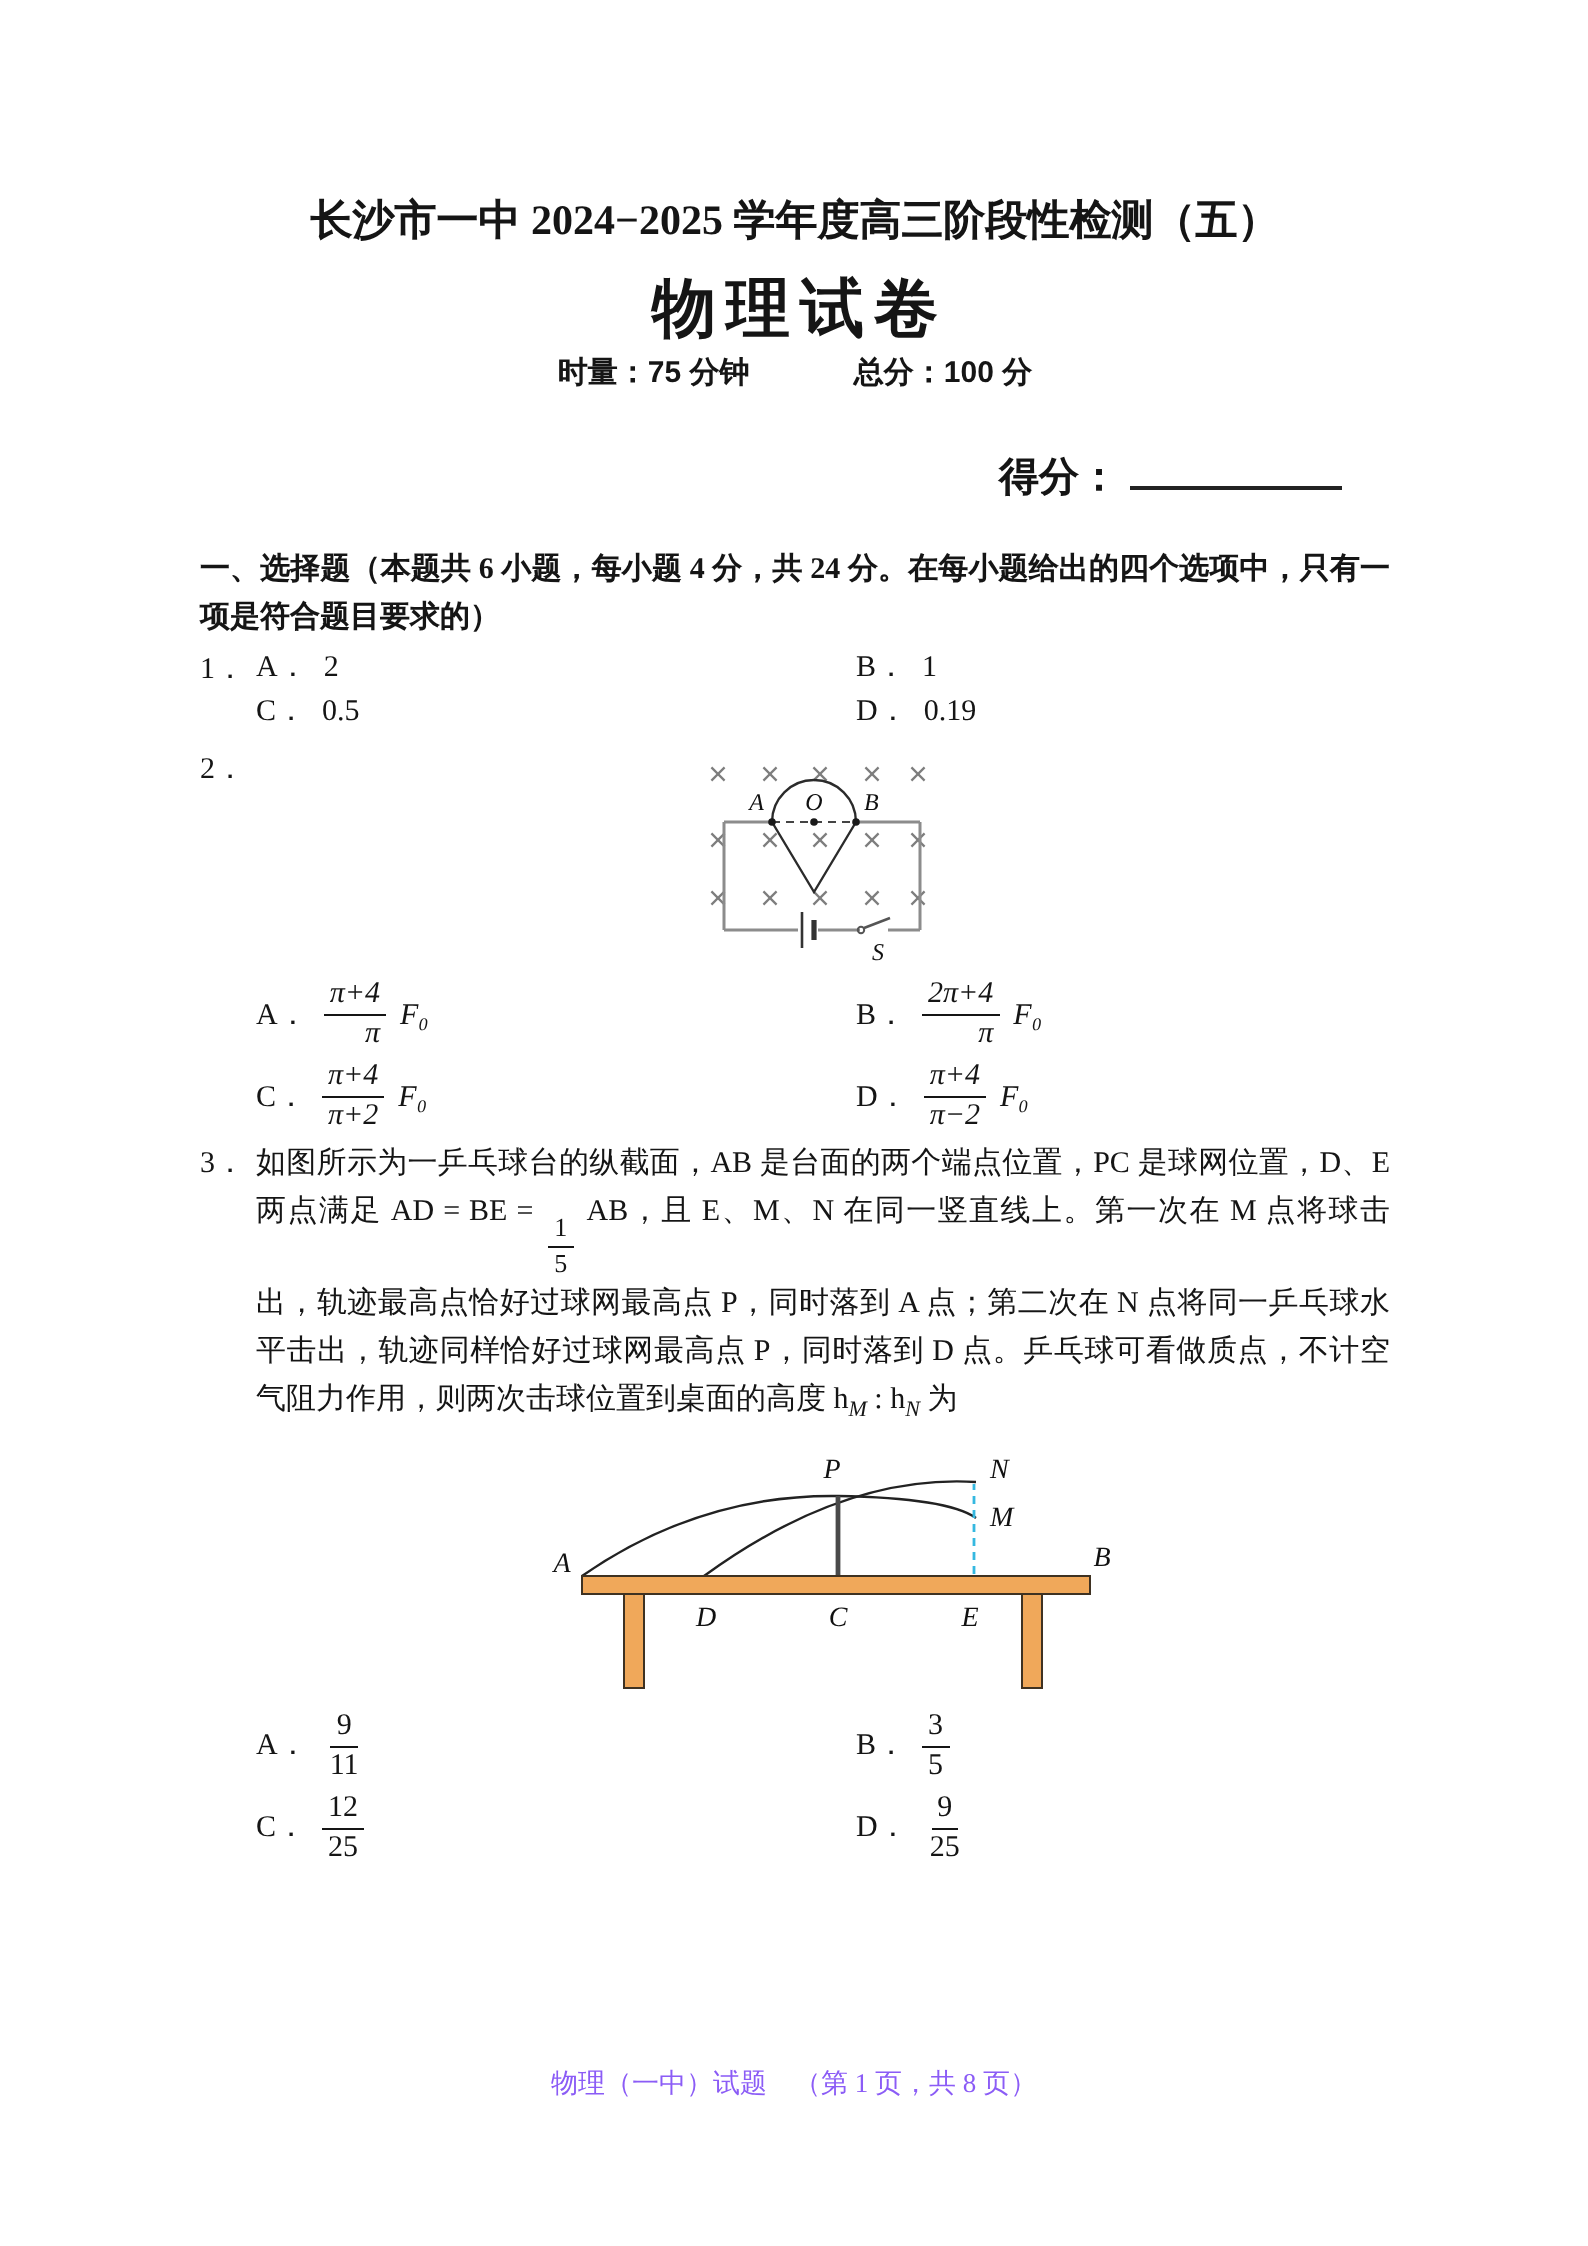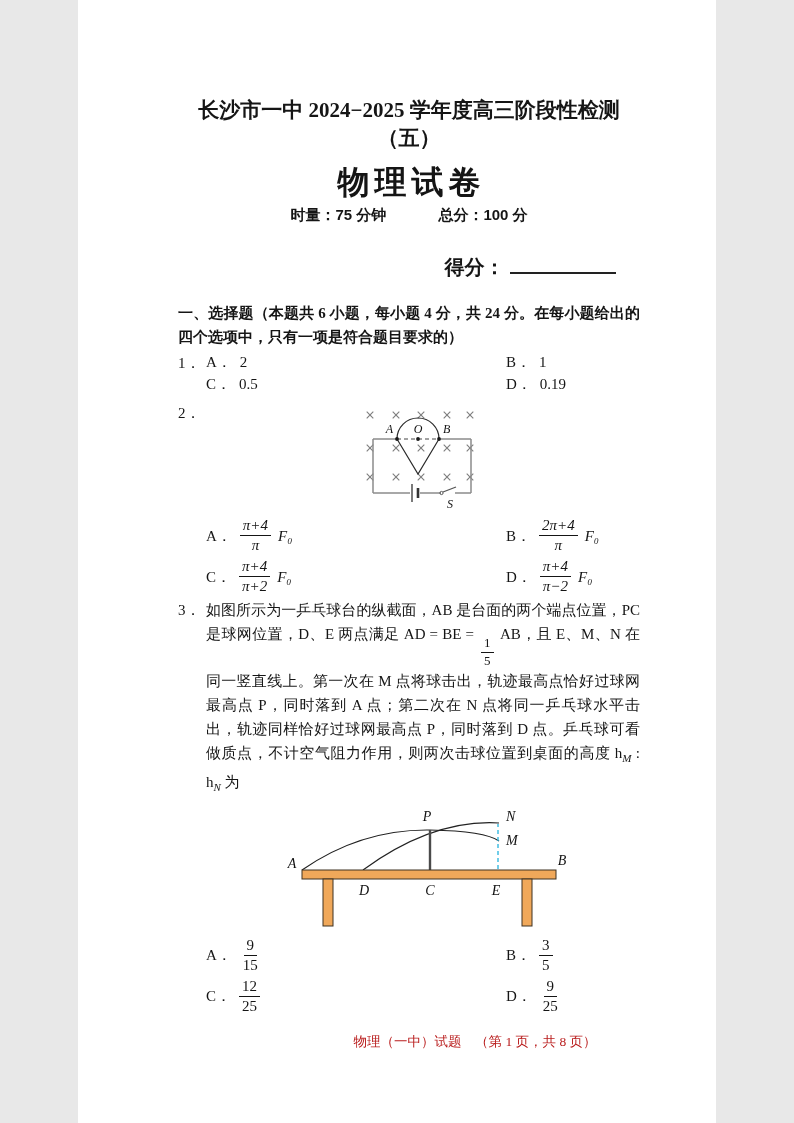--- a/index.html
+++ b/index.html
@@ -1,20 +1,20 @@
 <!DOCTYPE html>
 <html><head>
 <meta charset="utf-8">
 <style>
   * { box-sizing: border-box; }
   html,body { margin:0; padding:0; background:#e8e8e8; }
   .page {
-    width:638px; height:1123px; margin:0 auto; background:#ffffff;
+    width:794px; height:1123px; margin:0 auto; background:#ffffff;
     position:relative; overflow:hidden; color:#151515;
-    padding:96px 76px 0 100px;
+    padding:96px 99px 0 100px;
     font-family:"Liberation Serif","DejaVu Serif",serif;
     font-size:15px; line-height:24px;
   }
   .exam-title {
     margin:0; text-align:center; font-size:21px; font-weight:bold;
     font-family:"Liberation Serif","DejaVu Serif",serif; line-height:28px;
   }
   .exam-subtitle {
     margin:10px 0 0; text-align:center; font-size:32px; font-weight:bold;
     font-family:"Liberation Sans","DejaVu Sans",sans-serif;
@@ -44,29 +44,29 @@
   .options { display:grid; grid-template-columns:300px 1fr; margin-top:2px; }
   .option { display:flex; align-items:center; min-height:22px; line-height:22px; }
   .option .olabel { margin-right:8px; }
   .options.frac-rows .option { min-height:41px; }
   .frac {
     display:inline-flex; flex-direction:column; align-items:center;
     vertical-align:middle; line-height:1.15; font-size:15px;
   }
   .frac .num { padding:0 3px 1px; border-bottom:1px solid #151515; }
   .frac .den { padding:1px 3px 0; }
-  .frac.math { font-style:italic; }
+  .frac.math { font-style:italic;align-items:flex-end; }
   .suffix { font-style:italic; margin-left:7px; }
   .inline-frac { margin:0 3px; font-size:13px; vertical-align:-8px; }
   .qbody sub { font-size:11px; font-style:italic; }
   figure.diagram { margin:6px 0 4px; display:flex; justify-content:center; }
   .svg-label { font-family:"Liberation Serif","DejaVu Serif",serif; font-style:italic; }
   .page-footer {
     position:absolute; left:0; top:1032px; width:794px; text-align:center;
-    font-size:13.5px; color:#b91c1c; line-height:20px;
+    font-size:13.5px; color:#8b5cf6; line-height:20px;
   }
 </style>
 </head>
 <body>
 
 <div class="page">
 
   <h1 class="exam-title">长沙市一中 2024−2025 学年度高三阶段性检测（五）</h1>
   <h2 class="exam-subtitle">物理试卷</h2>
 
@@ -238,21 +238,21 @@
           <text x="233" y="40" text-anchor="start">M</text>
         </g>
       </svg>
     </figure>
 
     <div class="options frac-rows">
       <div class="option">
         <span class="olabel">A．</span>
         <span class="frac">
             <span class="num">9</span>
-            <span class="den">15</span>
+            <span class="den">11</span>
           </span>
       </div>
       <div class="option">
         <span class="olabel">B．</span>
         <span class="frac">
             <span class="num">3</span>
             <span class="den">5</span>
           </span>
       </div>
       <div class="option">

